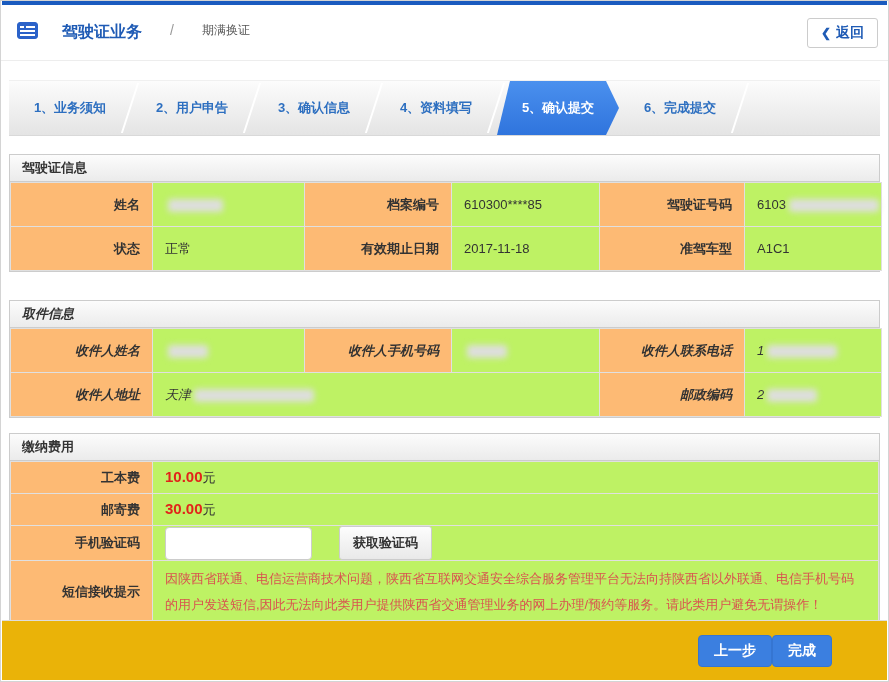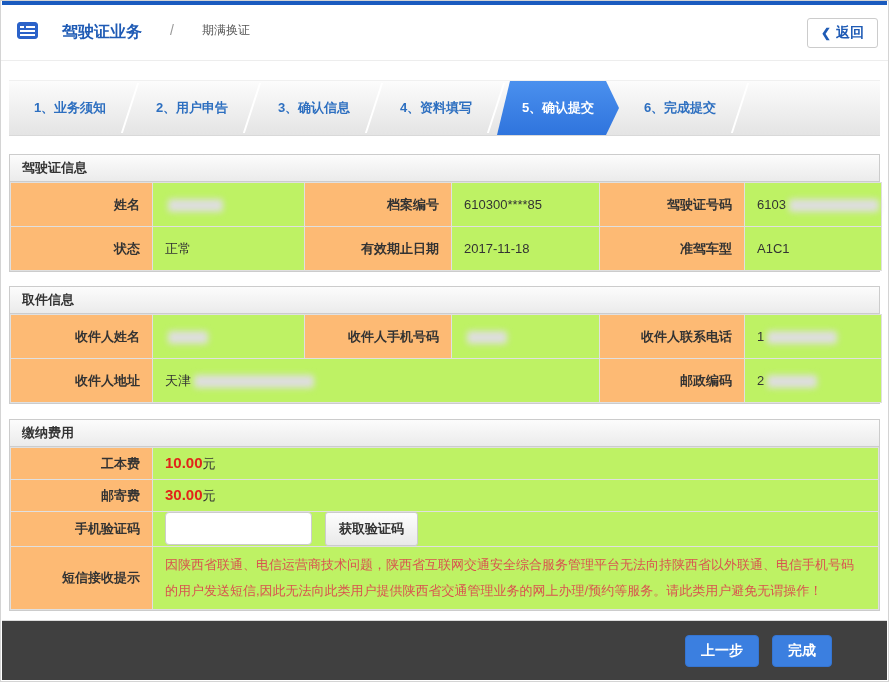--- a/index.html
+++ b/index.html
@@ -21,45 +21,45 @@
   
   .steps { margin:19px 8px 0 8px; height:56px; display:flex; background:linear-gradient(#fcfcfc,#e4e4e4); border-top:1px solid #f0f0f0; border-bottom:1px solid #d9d9d9; position:relative; }
   .step { flex:0 0 122px; display:flex; align-items:center; justify-content:center; color:#2d6fc0; font-weight:bold; font-size:13px; position:relative; cursor:pointer; }
   .step .sep { position:absolute; right:0; top:2px; bottom:2px; width:2px; background:#fff; transform:skewX(-18deg); }
   .step.active { background:linear-gradient(#4a90ee,#2f74dd); color:#fff;
     clip-path:polygon(13px 0, calc(100% - 13px) 0, 100% 50%, calc(100% - 13px) 100%, 0 100%); z-index:2; }
 
   
   .section { margin:0 8px; border:1px solid #ccc; }
   .sec1 { margin-top:18px; }
-  .sec2 { margin-top:14px; }
+  .sec2 { margin-top:28px;font-style:italic; }
   .sec3 { margin-top:15px; }
   .sec-header { height:27px; line-height:26px; padding-left:12px; font-weight:bold; color:#333; background:linear-gradient(#fcfcfc,#ebebeb); border-bottom:1px solid #ccc; font-size:13px; }
   table { border-collapse:collapse; table-layout:fixed; width:100%; }
   td { border:1px solid #e0e0e0; font-size:13px; vertical-align:middle; }
   td.lbl { background:#fdba74; text-align:right; padding-right:12px; font-weight:bold; color:#333; }
   td.val { background:#bef264; text-align:left; padding-left:12px; color:#333; }
   .info-table td { height:44px; }
   .fee-table td { height:32px; }
   .fee-table tr.notice-row td { height:63px; }
 
   .blob { display:inline-block; height:13px; border-radius:3px; background:#dedede; filter:blur(3px); vertical-align:middle; margin-left:3px; }
   .w40{width:40px;} .w55{width:55px;} .w70{width:70px;} .w90{width:90px;} .w120{width:120px;} .w50{width:50px;}
 
   .fee-amount { color:#e2231a; font-weight:bold; font-size:15px; }
   .fee-unit { color:#333; font-size:13px; }
 
-  .captcha-wrap { display:flex; align-items:flex-start; gap:13px; }
+  .captcha-wrap { display:flex; align-items:center; gap:27px; }
   .captcha-input { width:147px; height:33px; border:1px solid #ccc; border-radius:4px; padding:0 8px; font-size:13px; outline:none; }
   .captcha-btn { height:34px; padding:0 13px; background:linear-gradient(#fdfdfd,#e9e9e9); border:1px solid #ccc; border-radius:3px; font-size:13px; font-weight:bold; color:#333; cursor:pointer; }
 
   .notice-text { color:#d9534f; font-size:13px; line-height:26px; padding:5px 20px 5px 0; }
 
   
-  .footer { position:absolute; left:1px; right:1px; bottom:1px; height:60px; background:#404040; border-top:1px solid #ddd; display:flex; align-items:center; justify-content:flex-end; padding-right:55px; gap:13px; }
+  .footer { position:absolute; left:1px; right:1px; bottom:1px; height:60px; background:#eab308; border-top:1px solid #ddd; display:flex; align-items:center; justify-content:flex-end; padding-right:55px; }
   .btn-blue { background:#3b7fe0; border:1px solid #3575d2; color:#fff; font-size:14px; font-weight:bold; border-radius:4px; padding:6px 15px; cursor:pointer; }
 </style>
 </head>
 <body>
 
 <div class="page">
   <div class="topbar"></div>
 
   <div class="header">
     <div class="header-left">

